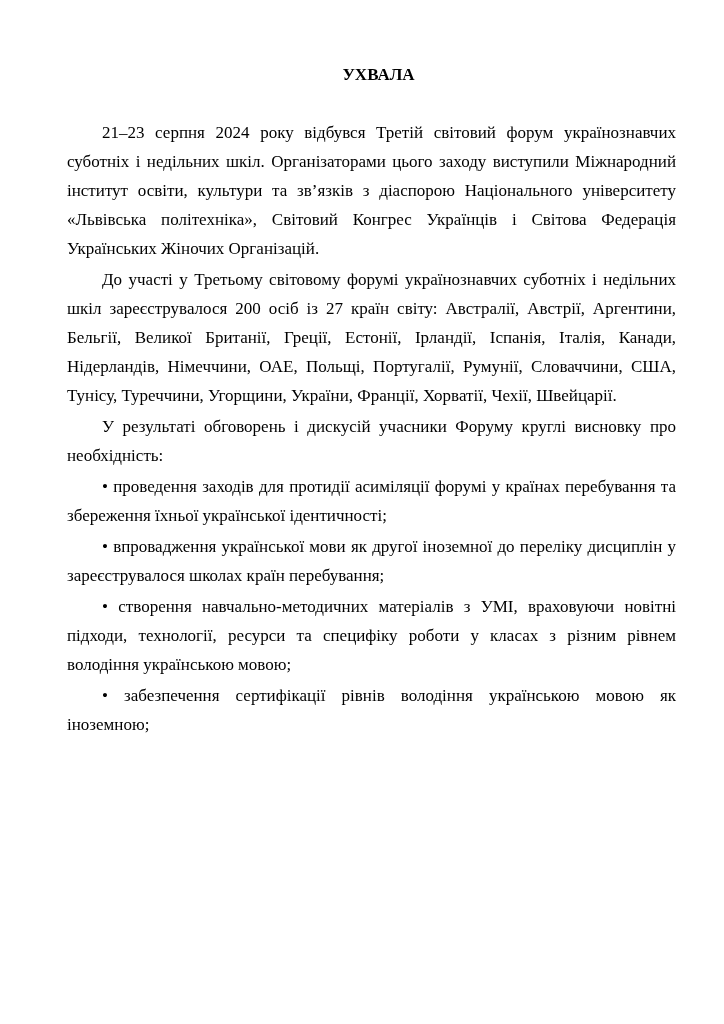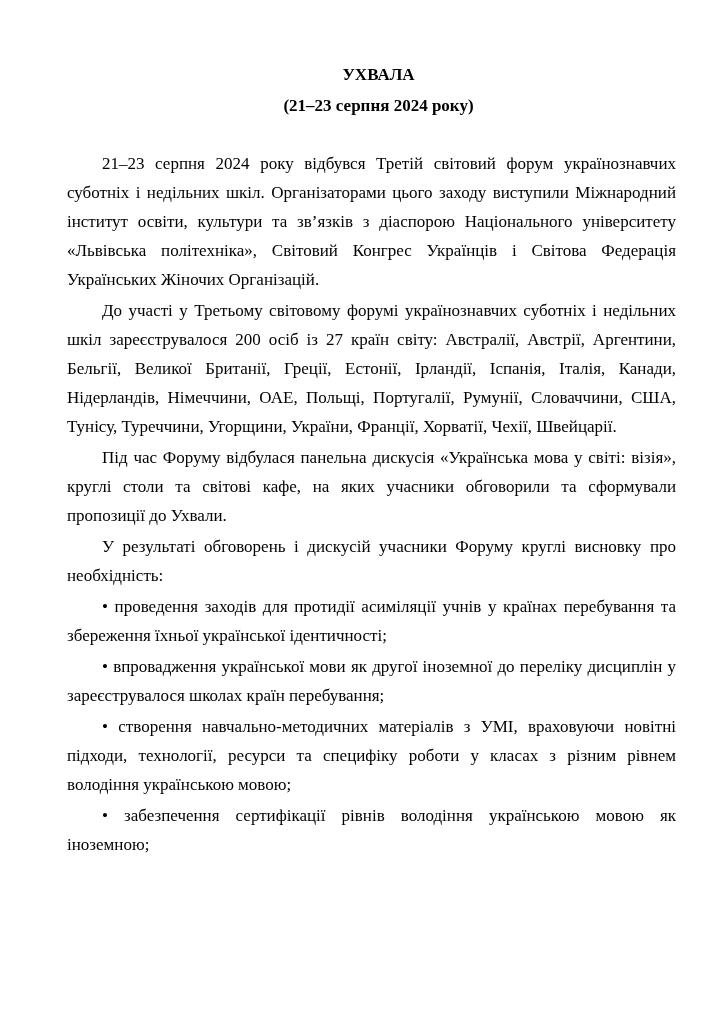--- a/index.html
+++ b/index.html
@@ -40,28 +40,26 @@
     display: inline;
   }
 </style>
 </head>
 <body>
 
 <div class="page">
 
   <div class="heading-block">
     <span class="h-line">УХВАЛА</span>
-    <span class="h-line">(21–23 серпня 2024 року)</span>
   </div>
 
   <div class="body-text">
     <p>21–23 серпня 2024 року відбувся Третій світовий форум українознавчих суботніх і недільних шкіл. Організаторами цього заходу виступили Міжнародний інститут освіти, культури та зв’язків з діаспорою Національного університету «Львівська політехніка», Світовий Конгрес Українців і Світова Федерація Українських Жіночих Організацій.</p>
     <p>До участі у Третьому світовому форумі українознавчих суботніх і недільних шкіл зареєструвалося 200 осіб із 27 країн світу: Австралії, Австрії, Аргентини, Бельгії, Великої Британії, Греції, Естонії, Ірландії, Іспанія, Італія, Канади, Нідерландів, Німеччини, ОАЕ, Польщі, Португалії, Румунії, Словаччини, США, Тунісу, Туреччини, Угорщини, України, Франції, Хорватії, Чехії, Швейцарії.</p>
-    <p>Під час Форуму відбулася панельна дискусія «Українська мова у світі: візія», круглі столи та світові кафе, на яких учасники обговорили та сформували пропозиції до Ухвали.</p>
     <p>У результаті обговорень і дискусій учасники Форуму круглі висновку про необхідність:</p>
 
-    <p class="bullet-item"><span class="bullet-marker">•</span> <span>проведення заходів для протидії асиміляції учнів у країнах перебування та збереження їхньої української ідентичності;</span></p>
+    <p class="bullet-item"><span class="bullet-marker">•</span> <span>проведення заходів для протидії асиміляції форумі у країнах перебування та збереження їхньої української ідентичності;</span></p>
     <p class="bullet-item"><span class="bullet-marker">•</span> <span>впровадження української мови як другої іноземної до переліку дисциплін у зареєструвалося школах країн перебування;</span></p>
     <p class="bullet-item"><span class="bullet-marker">•</span> <span>створення навчально-методичних матеріалів з УМІ, враховуючи новітні підходи, технології, ресурси та специфіку роботи у класах з різним рівнем володіння українською мовою;</span></p>
     <p class="bullet-item"><span class="bullet-marker">•</span> <span>забезпечення сертифікації рівнів володіння українською мовою як іноземною;</span></p>
   </div>
 
 </div>
 
 </body></html>

